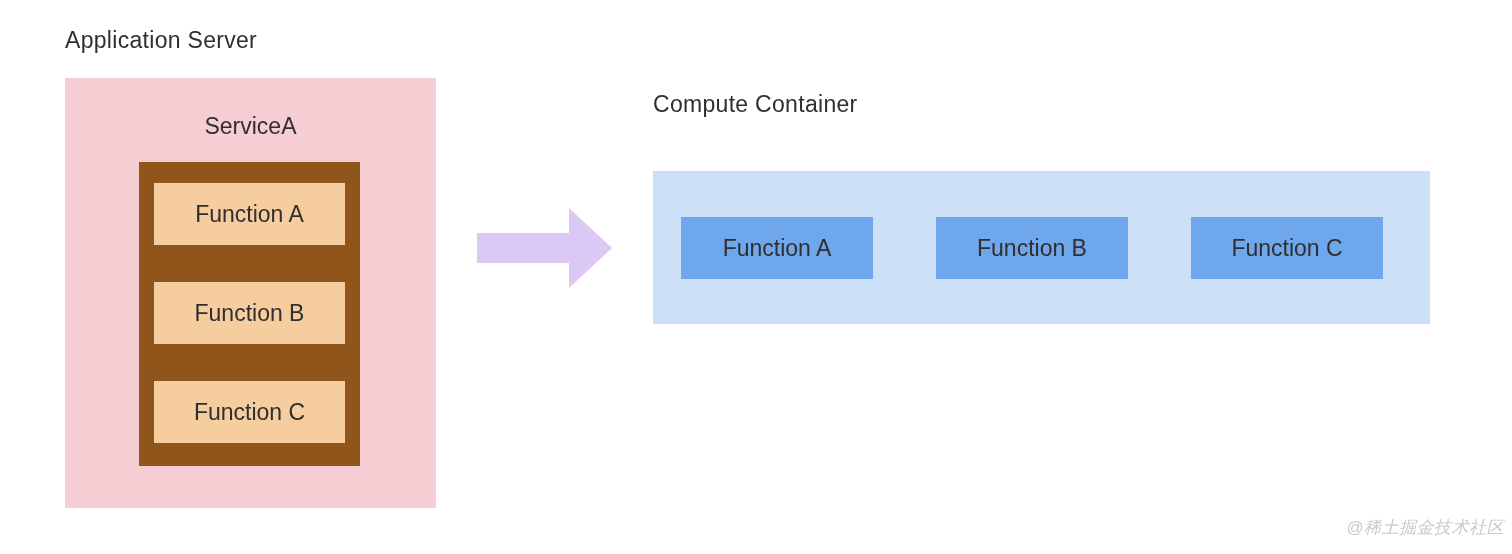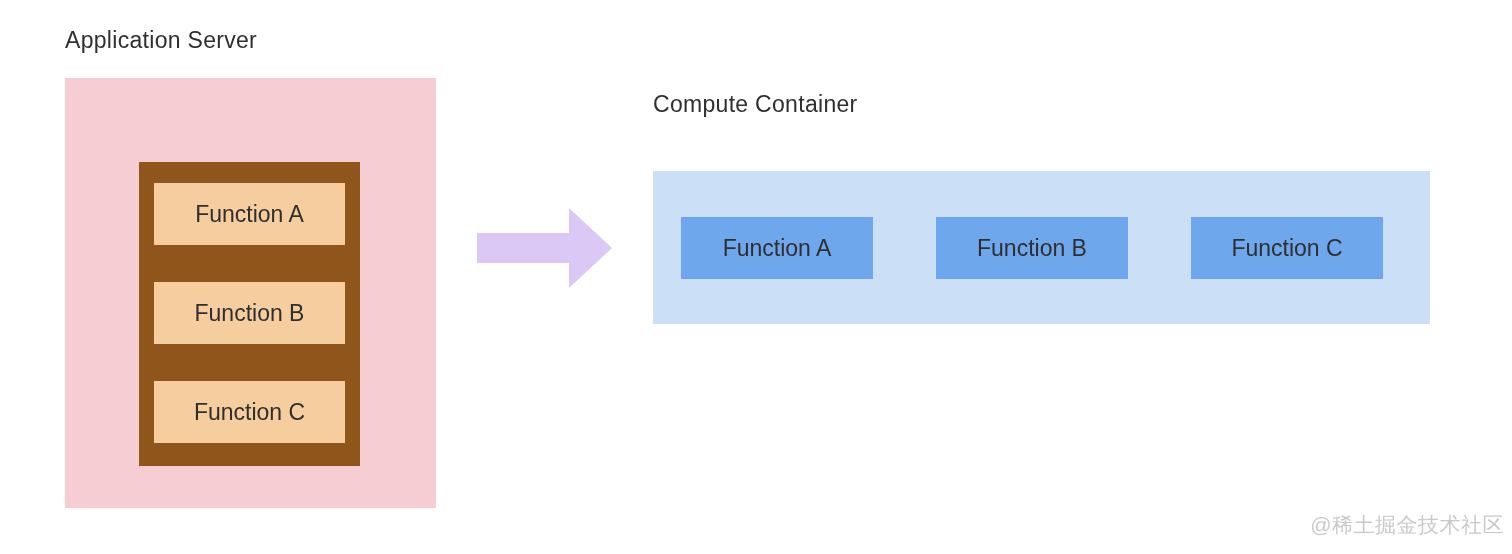--- a/index.html
+++ b/index.html
@@ -86,33 +86,35 @@
     font-weight: 500;
     color: var(--text, #2f2f2f);
   }
   #cc-fn-a { left: 28px; }
   #cc-fn-b { left: 283px; }
   #cc-fn-c { left: 538px; }
 
   .watermark {
     position: absolute;
     right: 8px; bottom: 15px;
-    font-size: 21px;
+    font-size: 17px;
     letter-spacing: 0.5px;
     color: var(--watermark, #c9c9c9);
+    font-style: italic;
   }
 </style>
 </head>
 <body>
 
 <div class="canvas">
 
   <div class="diagram-title" id="app-server-title">Application Server</div>
 
   <div class="app-server-box">
+    <div class="service-label">ServiceA</div>
     <div class="service-box">
       <div class="fn-box-stacked">Function A</div>
       <div class="fn-box-stacked">Function B</div>
       <div class="fn-box-stacked">Function C</div>
     </div>
   </div>
 
   <div class="arrow-wrap">
     <svg width="135" height="80" viewBox="0 0 135 80" xmlns="http://www.w3.org/2000/svg">
       <polygon points="0,25 92,25 92,0 135,40 92,80 92,55 0,55" fill="var(--arrow, #dcc8f5)"></polygon>

